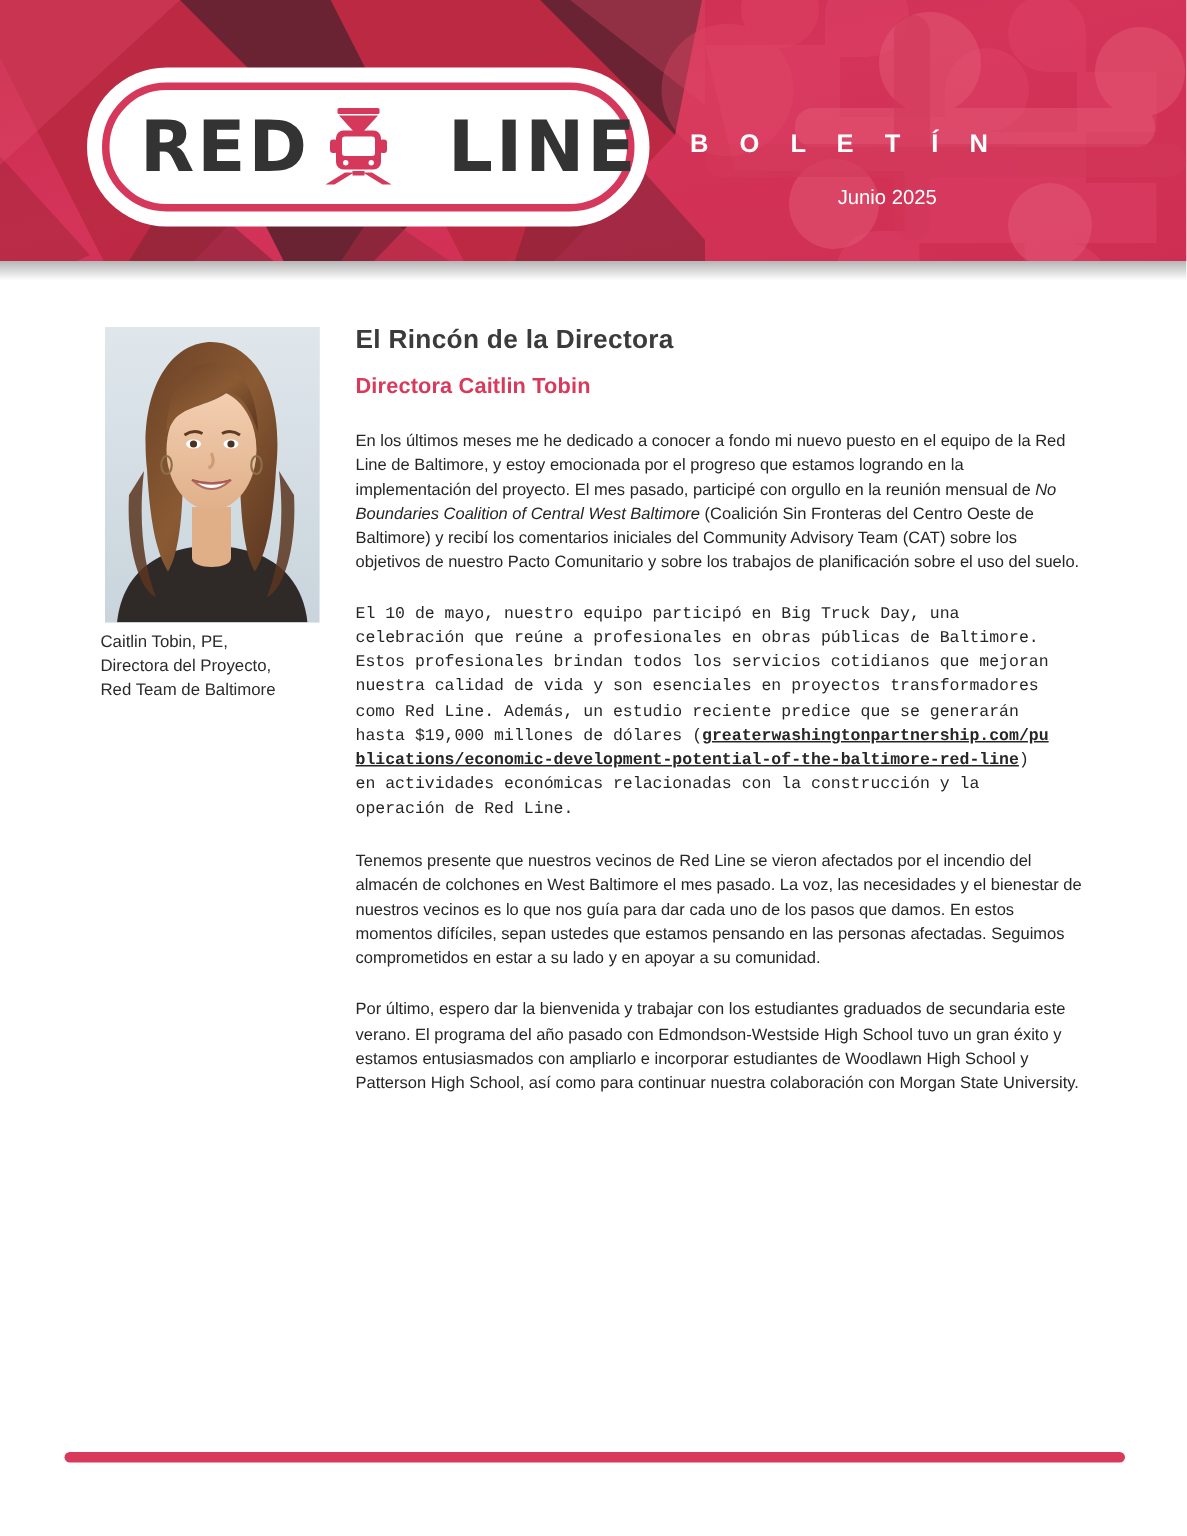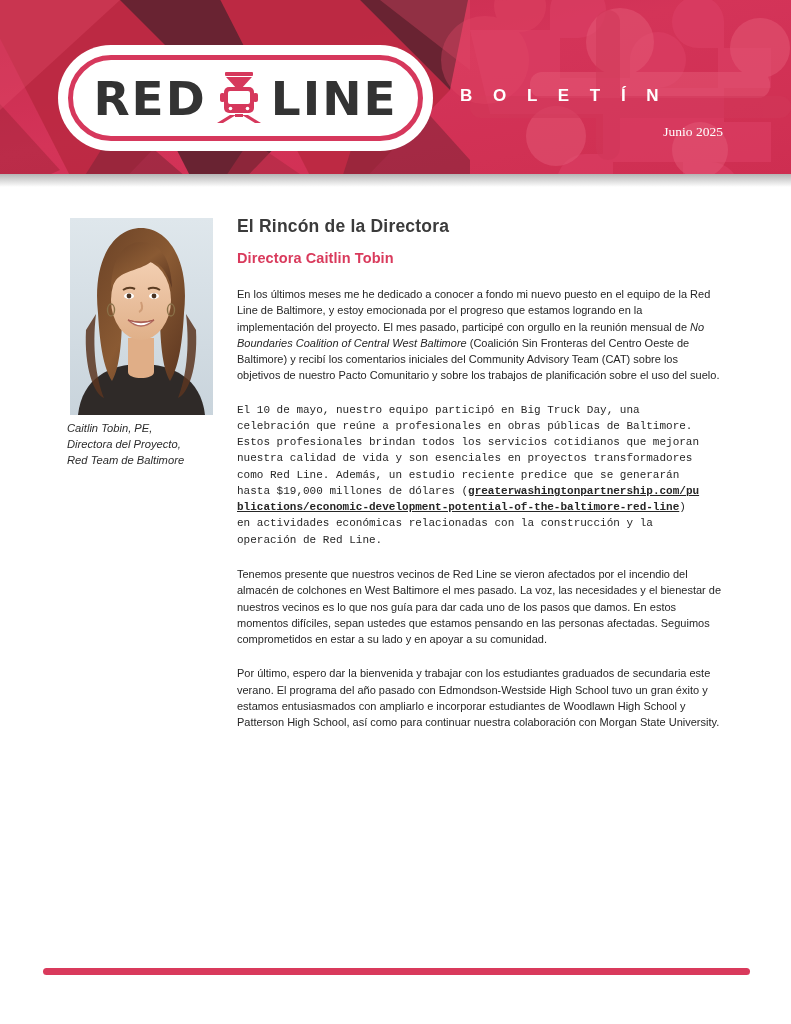--- a/index.html
+++ b/index.html
@@ -63,20 +63,21 @@
     justify-content: center;
     gap: 6px;
   }
   .logo-word {
     font-family: "DejaVu Sans", sans-serif;
     font-weight: bold;
     font-size: 47px;
     letter-spacing: 2px;
     color: #333333;
     line-height: 1;
+    margin-left: 28px;
   }
   .tram-icon {
     display: block;
     margin: 0 4px;
   }
 
   
   .boletin {
     position: absolute;
     left: 460px; top: 86px;
@@ -84,40 +85,39 @@
     color: #ffffff;
     font-weight: bold;
     font-size: 17px;
     letter-spacing: 8px;
     font-family: "Liberation Sans", sans-serif;
   }
   .issue-date {
     position: absolute;
     left: 460px; top: 124px;
     width: 263px;
-    text-align: right;
+    text-align: center;
     color: #ffffff;
     font-size: 13.5px;
-    font-family: Liberation Serif, serif;
+    font-family: Liberation Sans, sans-serif;
   }
 
   
   .photo {
     position: absolute;
     left: 70px; top: 218px;
     width: 143px; height: 197px;
     overflow: hidden;
     background: #cfd8de;
   }
   .photo svg { display:block; }
   .photo-caption {
     position: absolute;
     left: 67px; top: 421px;
     width: 160px;
-    font-style: italic;
     font-size: 11.2px;
     line-height: 1.42;
     color: #2b2b2b;
     font-family: "Liberation Sans", sans-serif;
   }
 
   
   .article {
     position: absolute;
     left: 237px; top: 216px;

